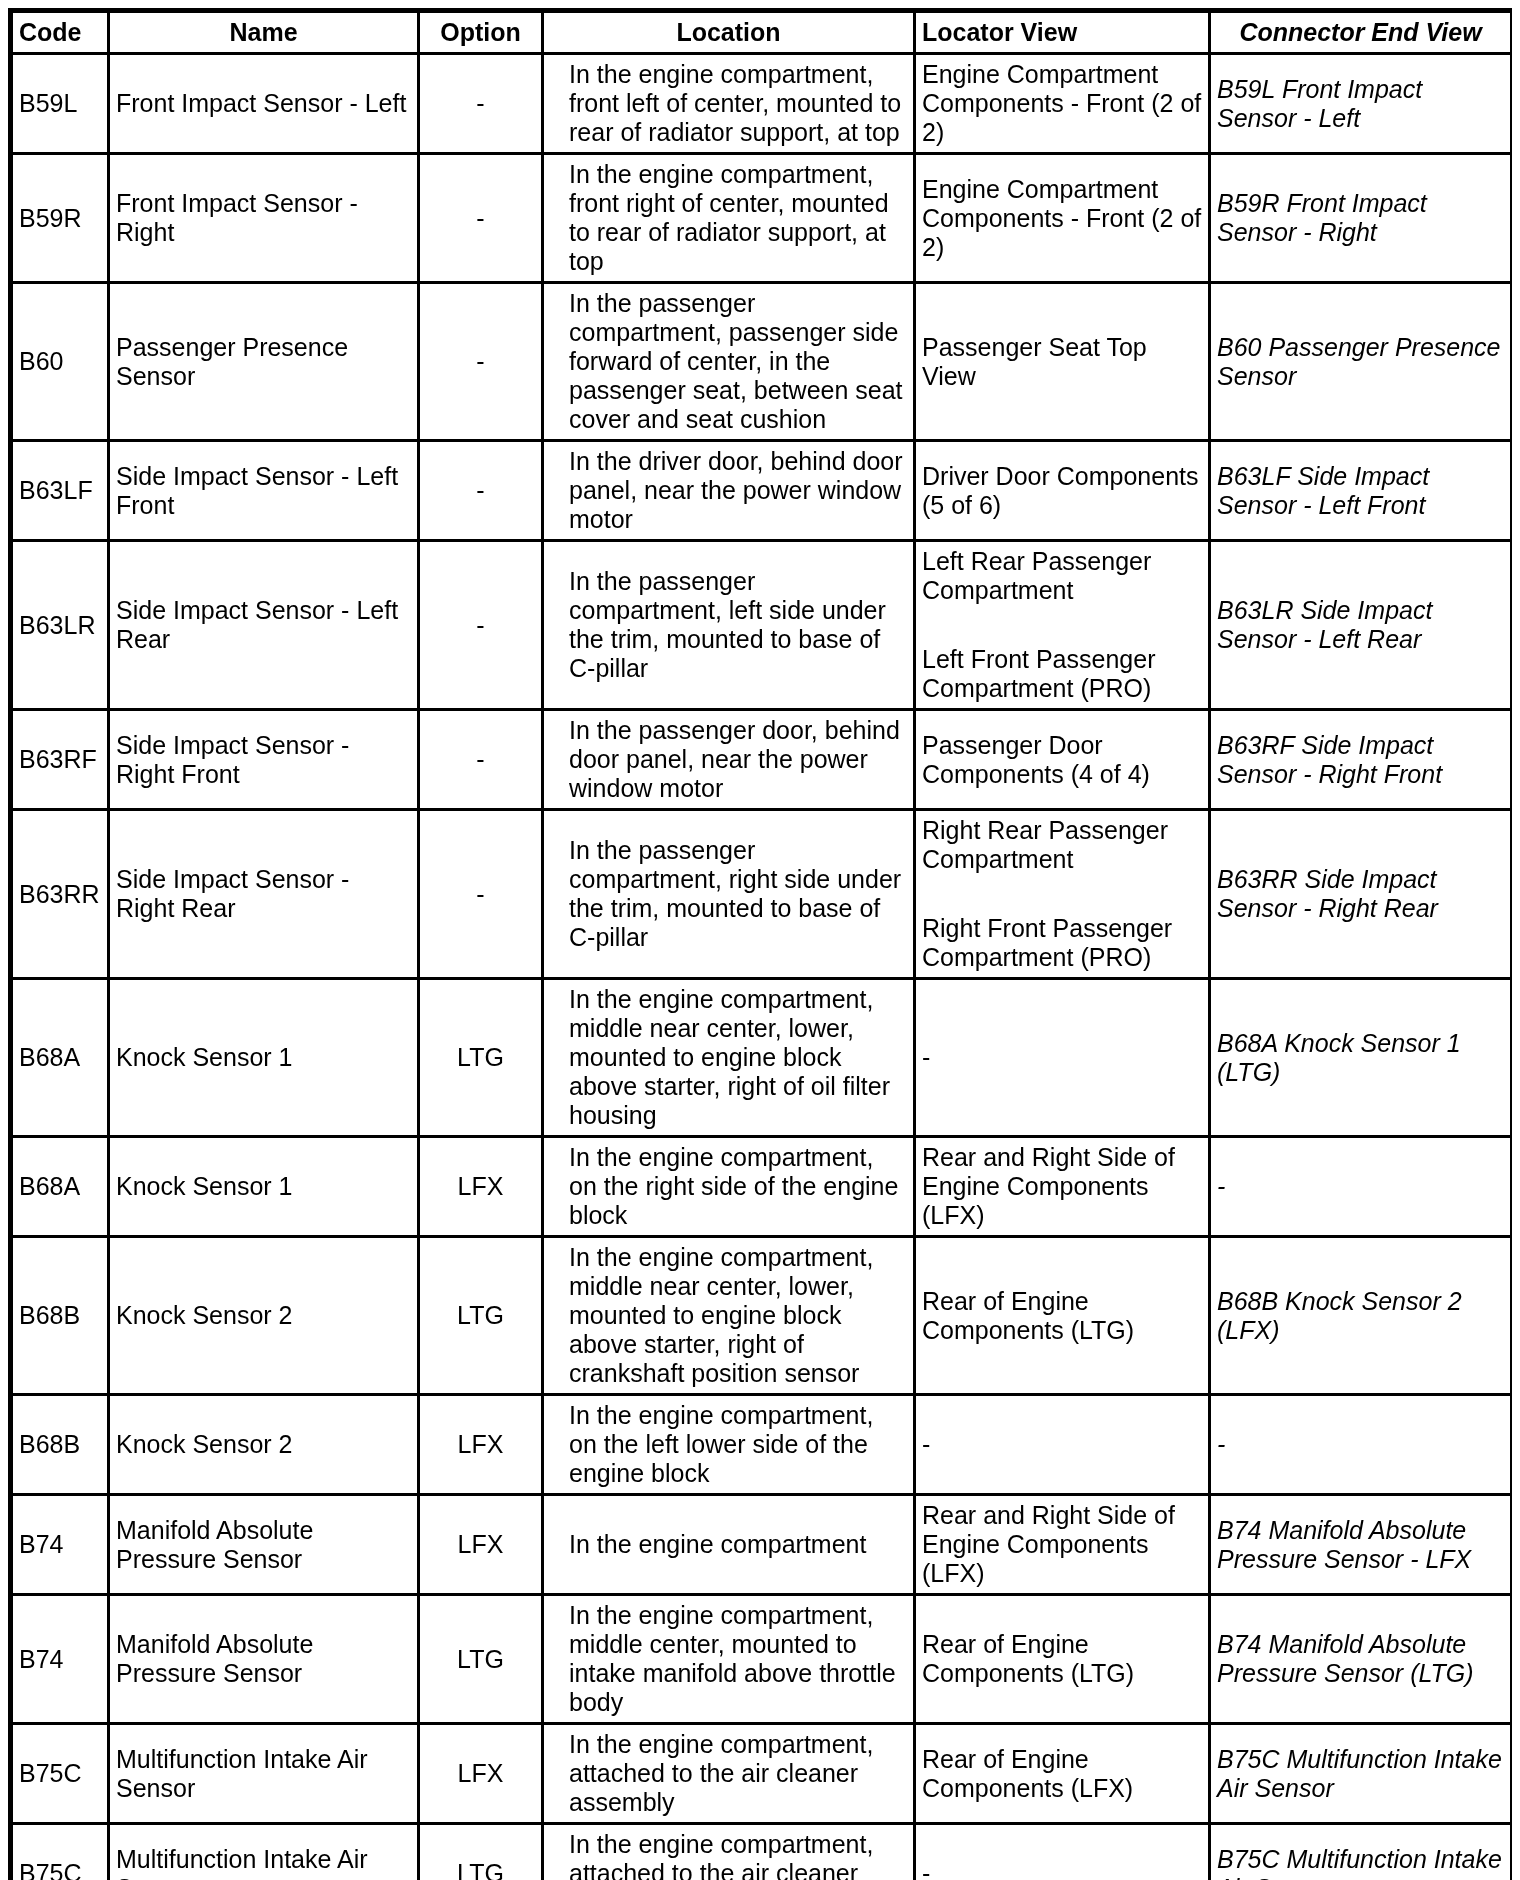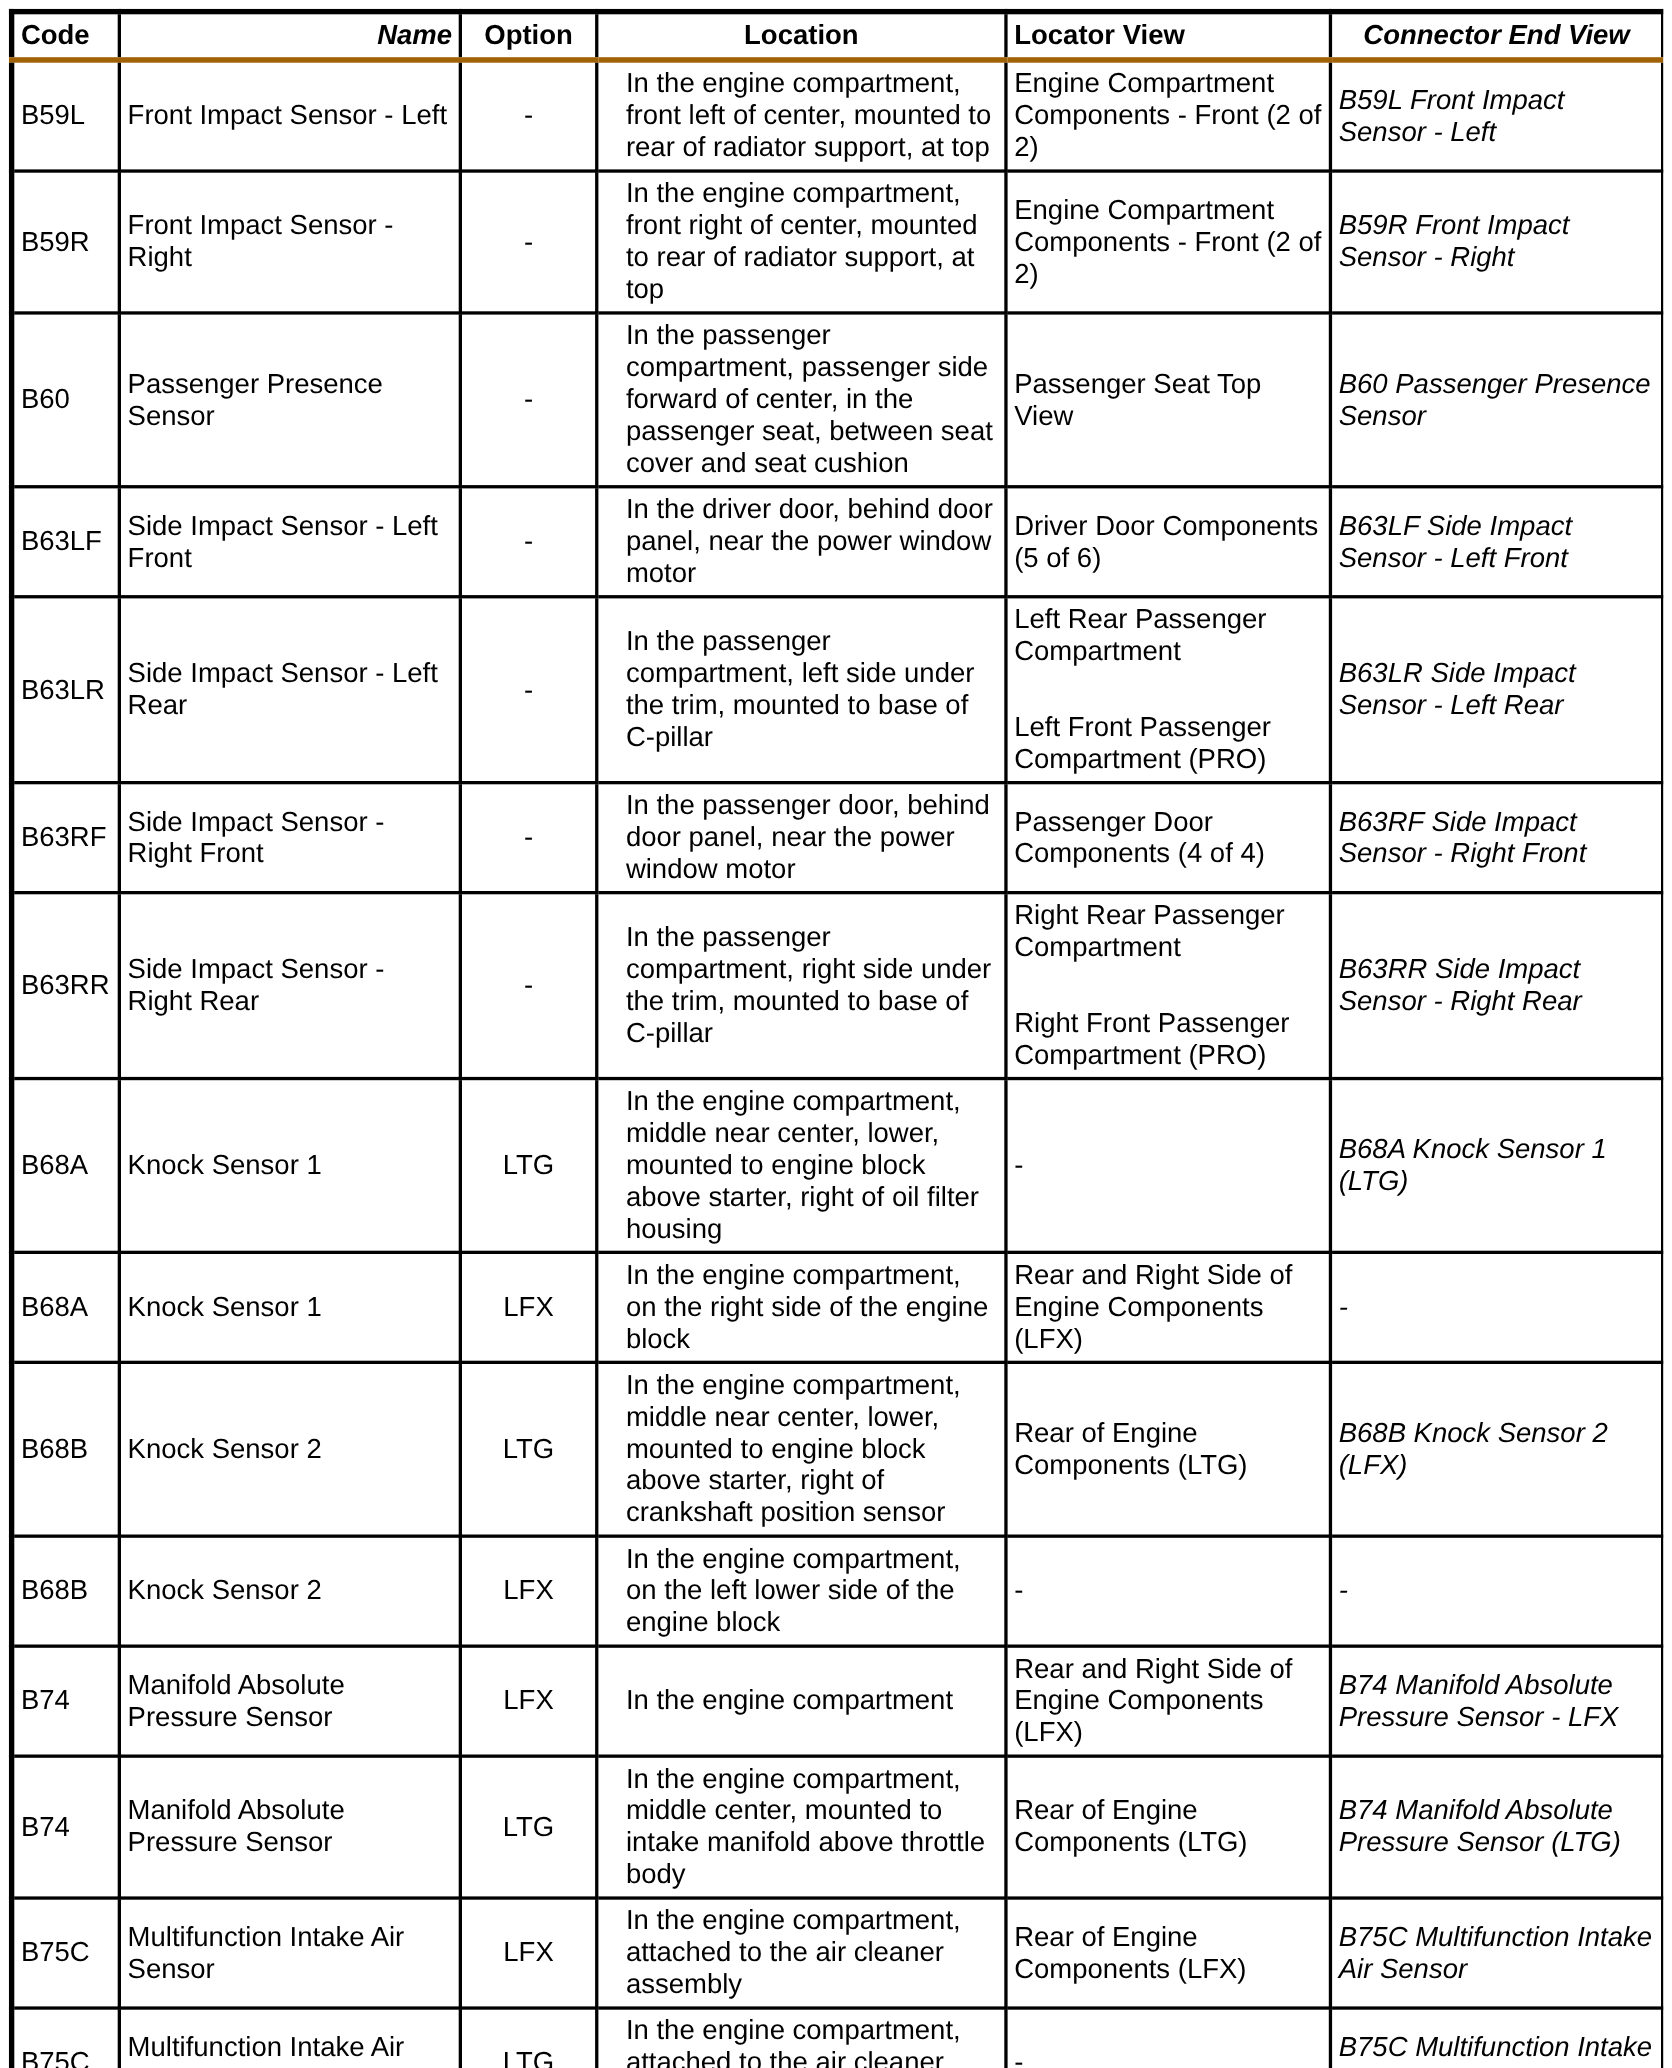--- a/index.html
+++ b/index.html
@@ -22,27 +22,27 @@
   th, td {
     border: 3px solid #000000;
     padding: 5px 6px;
     vertical-align: middle;
     font-size: 25px;
     line-height: 29px;
     word-wrap: break-word;
   }
   thead th {
     font-weight: bold;
-    border-bottom: 5px solid #a16207;
+    border-bottom: 2px solid #a16207;
     padding: 4px 6px;
     line-height: 31px;
   }
   
   th.h-code { text-align: left; }
-  th.h-name { text-align: right; font-style: italic; }
+  th.h-name { text-align: center; }
   th.h-option { text-align: center; }
   th.h-location { text-align: center; }
   th.h-locator_view { text-align: left; }
   th.h-connector_end_view { text-align: center; font-style: italic; }
   
   td.col-code { text-align: left; }
   td.col-name { text-align: left; margin-left: 16px; }
   td.col-option { text-align: center; }
   td.col-location { text-align: left; padding-left: 25px; }
   td.col-locator_view { text-align: left; }

